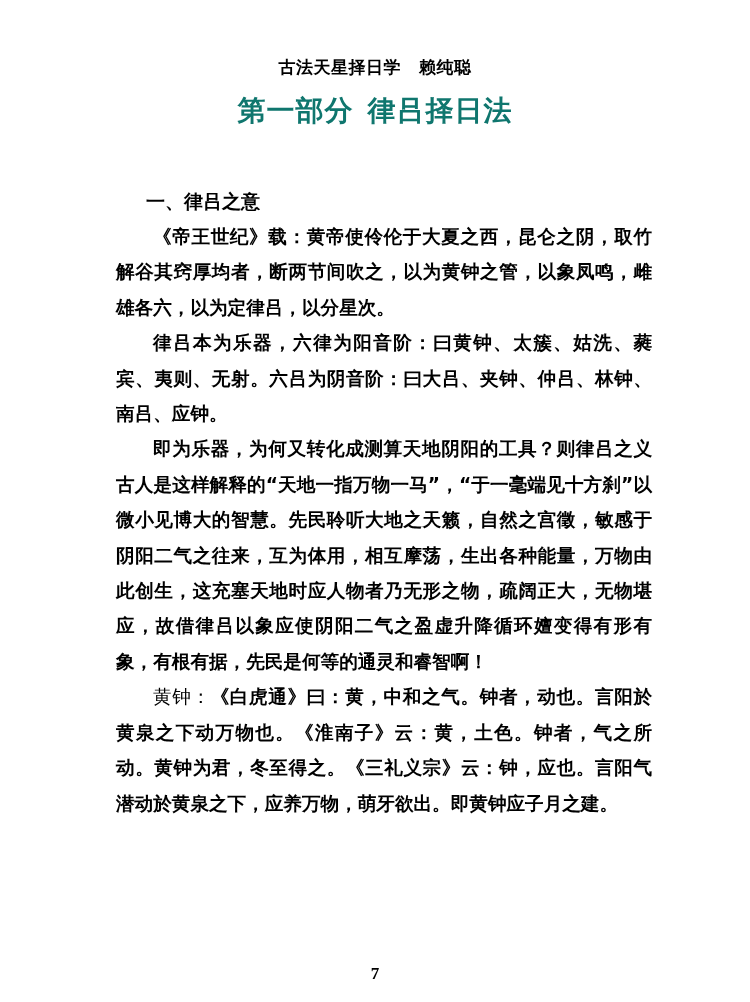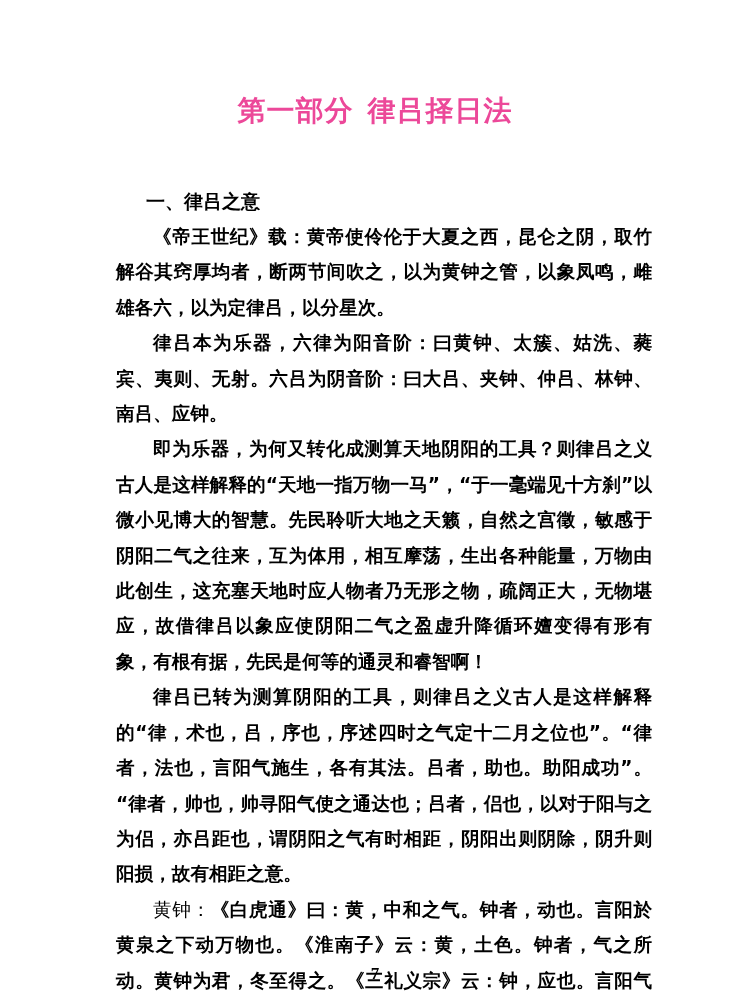--- a/index.html
+++ b/index.html
@@ -36,21 +36,21 @@
       margin-left: 18px;
     }
     .part-title {
       position: absolute;
       top: 92px;
       left: 0;
       width: 750px;
       text-align: center;
       font-size: 28px;
       font-weight: bold;
-      color: #ec4899;
+      color: #0f766e;
       letter-spacing: 1px;
     }
     .part-title .gap { display: inline-block; width: 14px; }
     .content {
       position: absolute;
       left: 116px;
       top: 172px;
       width: 536px;
       font-size: 18.6px;
       line-height: 35.4px;
@@ -83,35 +83,37 @@
       font-family: "Liberation Serif", "DejaVu Serif", serif;
       font-weight: bold;
       font-size: 17px;
     }
   </style>
 </head>
 <body>
 
 <div class="page">
 
+  <div class="running-header">
+    <span>古法天星择日学</span><span class="author">赖纯聪</span>
+  </div>
 
   <div class="part-title">
     <span>第一部分</span><span class="gap"></span><span>律吕择日法</span>
   </div>
 
   <div class="content">
     <div class="section-heading">一、律吕之意</div>
 
     <p class="para"><span>《帝王世纪》载：黄帝使伶伦于大夏之西，昆仑之阴，取竹解谷其窍厚均者，断两节间吹之，以为黄钟之管，以象凤鸣，雌雄各六，以为定律吕，以分星次。</span></p>
 
     <p class="para"><span>律吕本为乐器，六律为阳音阶：曰黄钟、太簇、姑洗、蕤宾、夷则、无射。六吕为阴音阶：曰大吕、夹钟、仲吕、林钟、南吕、应钟。</span></p>
 
     <p class="para"><span>即为乐器，为何又转化成测算天地阴阳的工具？则律吕之义古人是这样解释的“天地一指万物一马”，“于一毫端见十方刹”以微小见博大的智慧。先民聆听大地之天籁，自然之宫徵，敏感于阴阳二气之往来，互为体用，相互摩荡，生出各种能量，万物由此创生，这充塞天地时应人物者乃无形之物，疏阔正大，无物堪应，故借律吕以象应使阴阳二气之盈虚升降循环嬗变得有形有象，有根有据，先民是何等的通灵和睿智啊！</span></p>
 
-    <p class="para"><span>律吕已转为测算阴阳的工具，则律吕之义古人是这样解释的“律，术也，吕，序也，序述四时之气定十二月之位也”。“律者，法也，言阳气施生，各有其法。吕者，助也。助阳成功”。 “律者，帅也，帅寻阳气使之通达也；吕者，侣也，以对于阳与之为侣，亦吕距也，谓阴阳之气有时相距，阴阳出则阴除，阴升则阳损，故有相距之意。</span></p>
 
     <p class="para"><span class="term">黄钟：</span><span>《白虎通》曰：黄，中和之气。钟者，动也。言阳於黄泉之下动万物也。《淮南子》云：黄，土色。钟者，气之所动。黄钟为君，冬至得之。《三礼义宗》云：钟，应也。言阳气潜动於黄泉之下，应养万物，萌牙欲出。即黄钟应子月之建。</span></p>
 
   </div>
 
   <div class="page-number">7</div>
 
 </div>
 
 </body></html>

